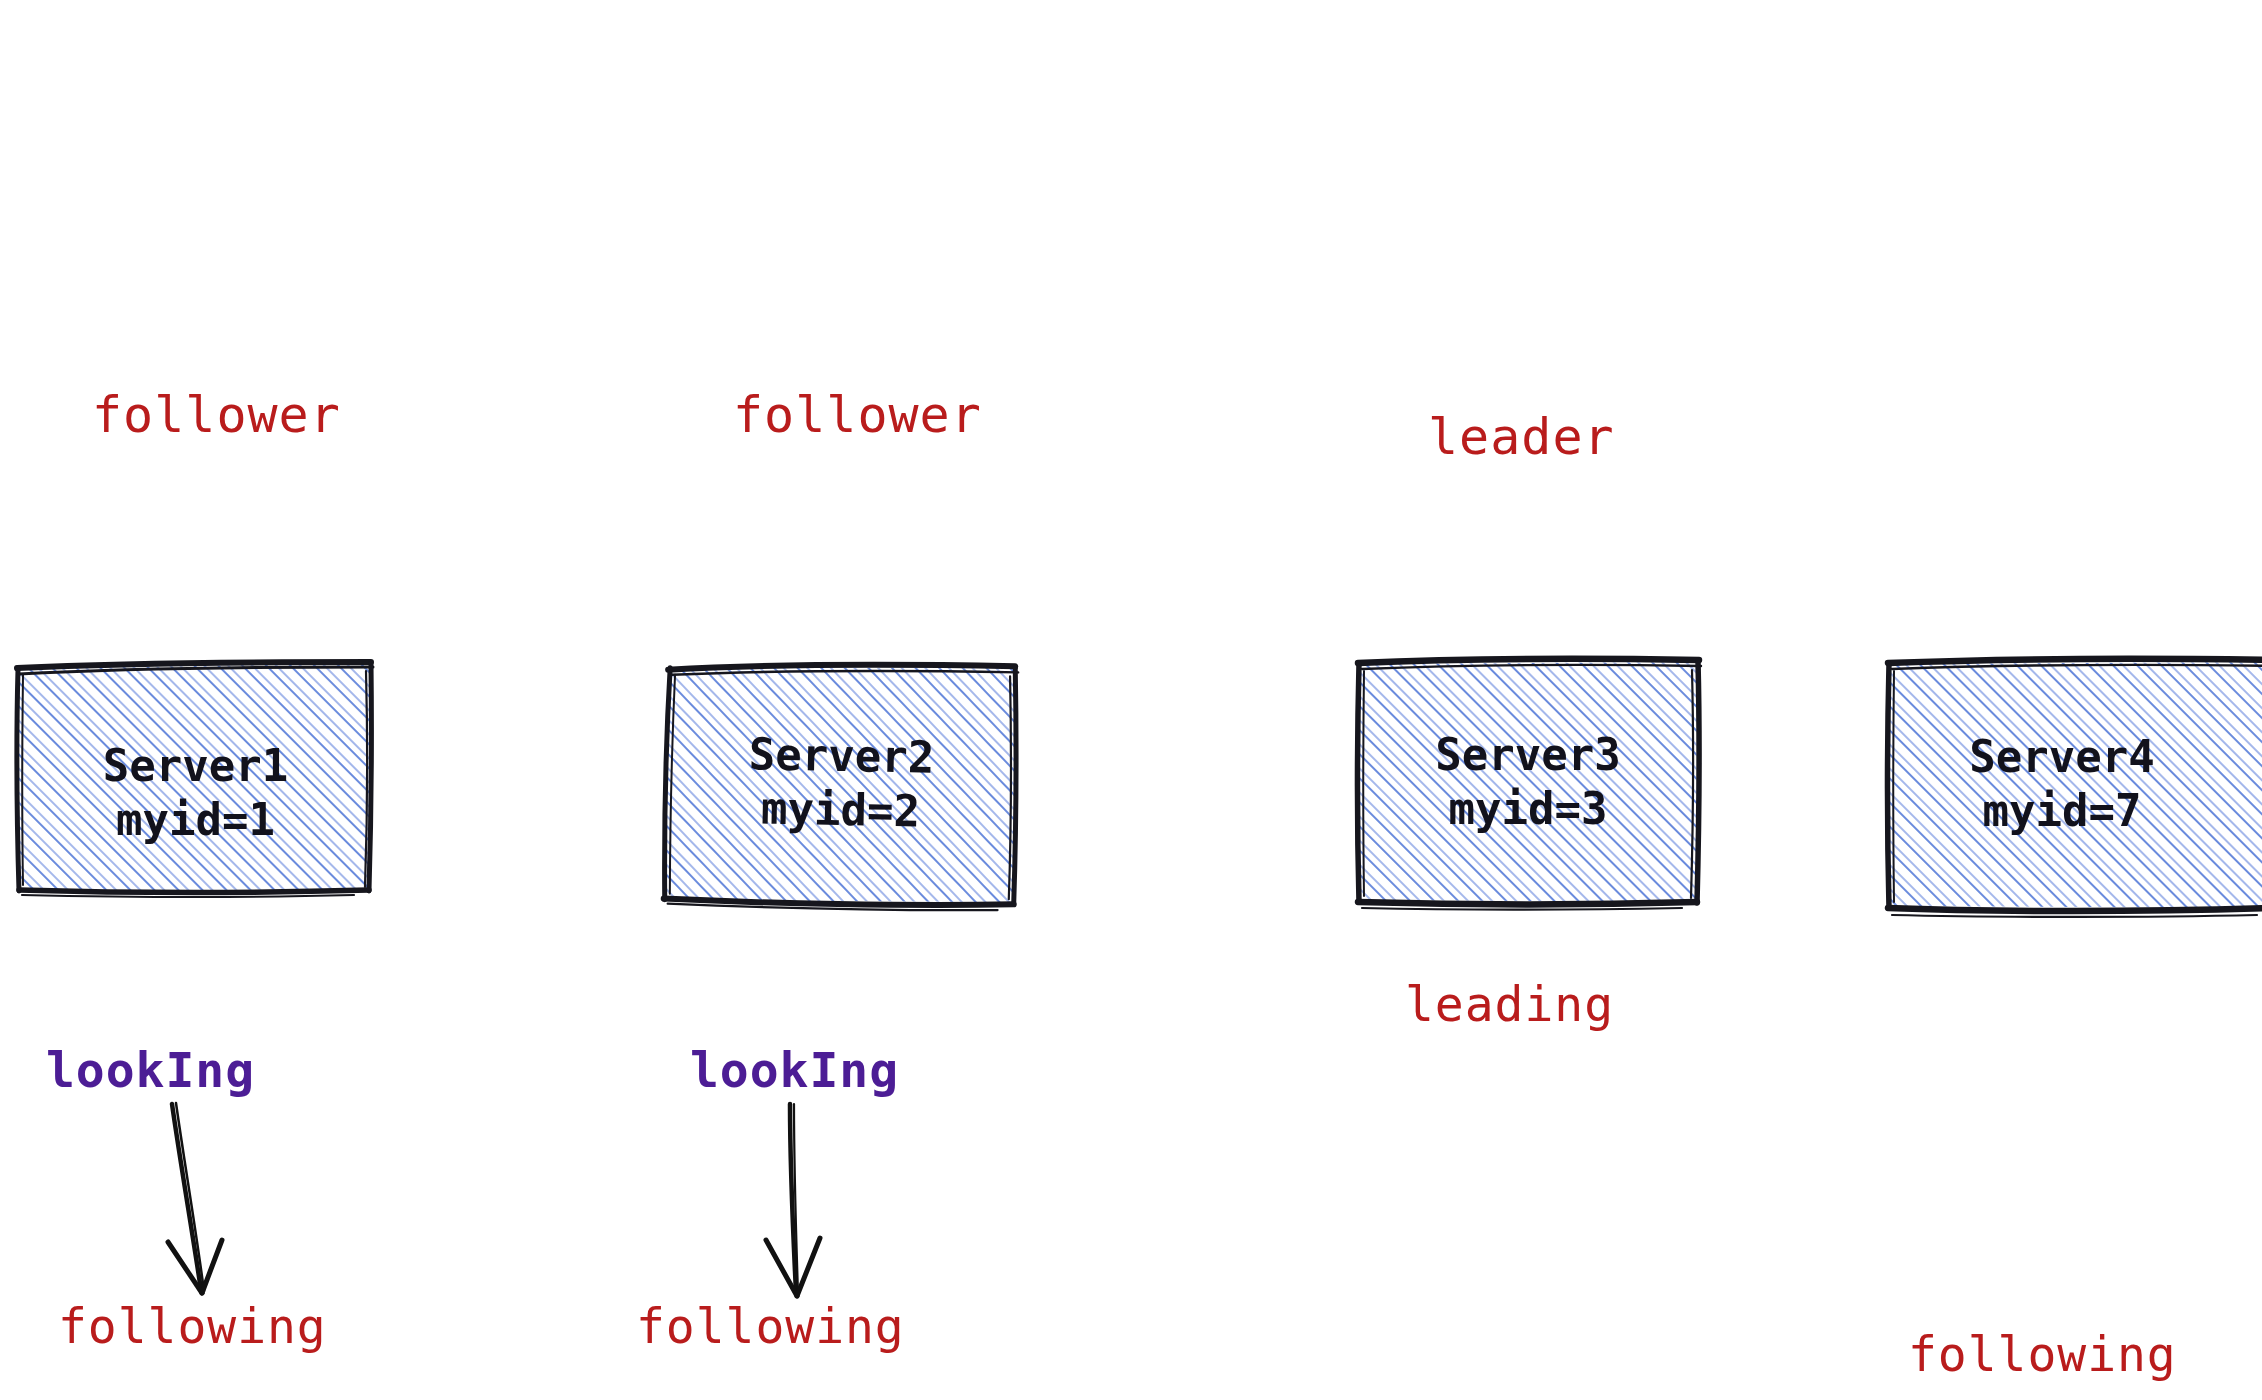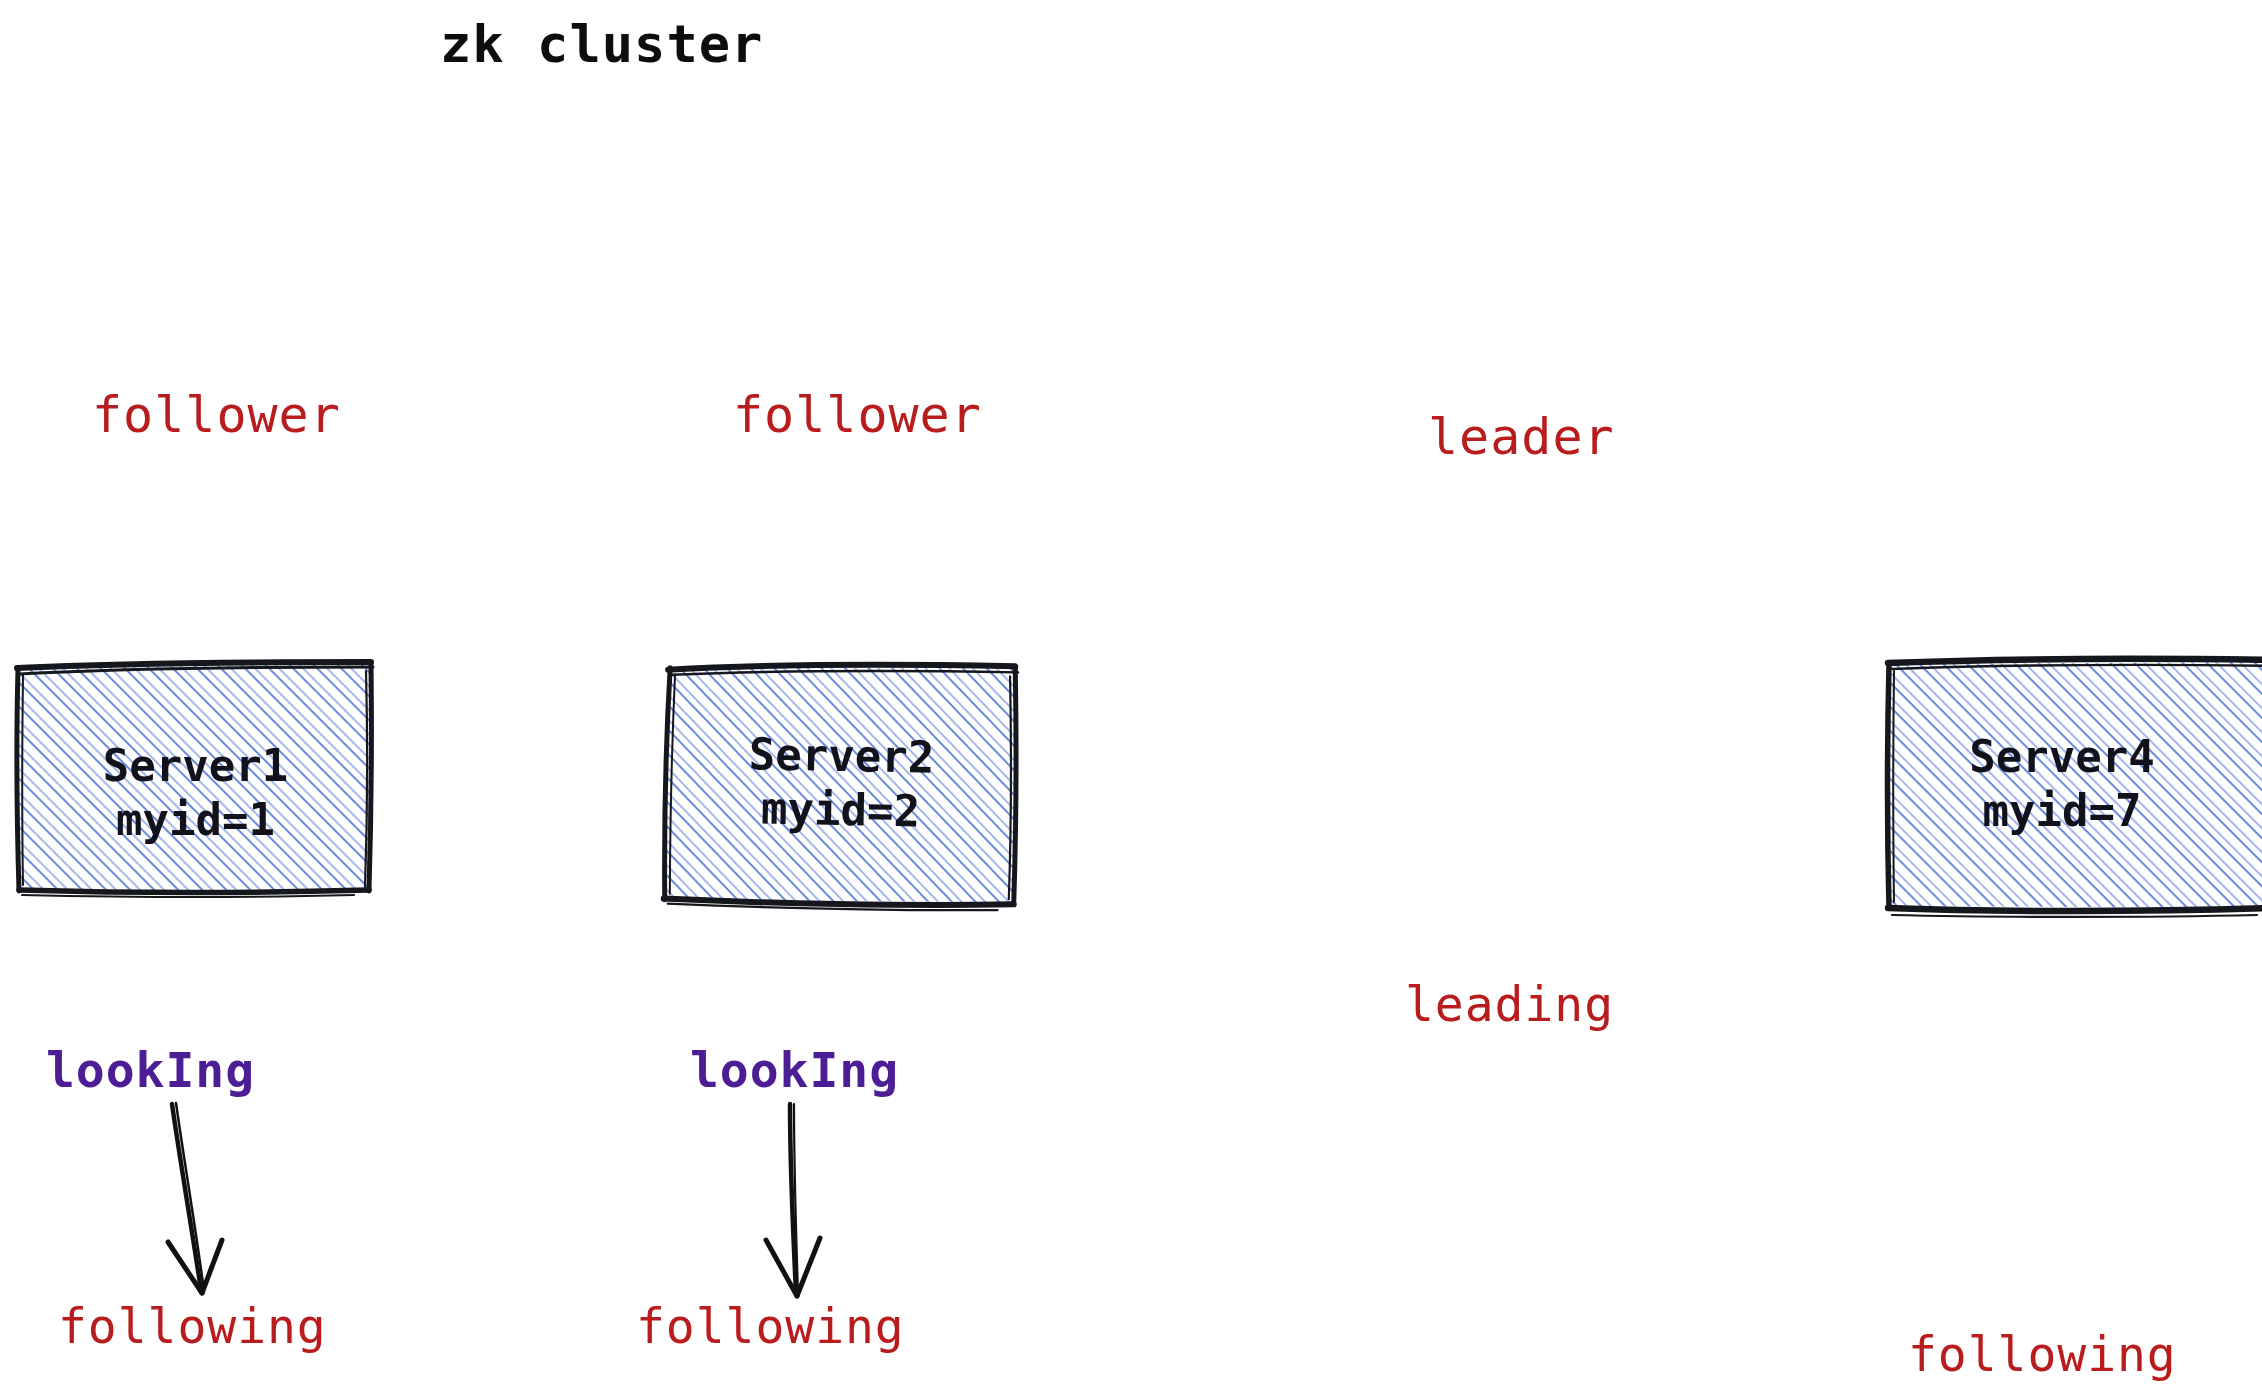--- a/index.html
+++ b/index.html
@@ -86,21 +86,20 @@
 
   <svg width="0" height="0" style="position:absolute">
     <defs>
       <pattern id="hatch" width="17" height="17" patternUnits="userSpaceOnUse" patternTransform="rotate(-45)">
         <line x1="0" y1="0" x2="0" y2="17" stroke="#6a8bdd" stroke-width="4"></line>
         <line x1="8" y1="0" x2="8" y2="17" stroke="#8ea6e6" stroke-width="1.6"></line>
       </pattern>
     </defs>
   </svg>
 
-  <div class="txt title" style="left:440px; top:18px;">zk cluster</div>
 
   <div class="txt role" style="left:92px; top:390px;">follower</div>
   <div class="txt role" style="left:733px; top:390px;">follower</div>
   <div class="txt role" style="left:1428px; top:412px;">leader</div>
 
   <div class="node" style="left:14px; top:655px; width:363px; height:245px;">
     <svg width="363" height="245" viewBox="0 0 363 245">
       <path d="M4,14 L358,8 L356,234 L6,236 Z" fill="url(#hatch)" stroke="none"></path>
       <path d="M3,13 C90,9 200,7 357,7" fill="none" stroke="#16161d" stroke-width="6" stroke-linecap="round"></path>
       <path d="M5,19 C100,14 230,12 359,12" fill="none" stroke="#16161d" stroke-width="3" stroke-linecap="round"></path>
@@ -122,20 +121,34 @@
       <path d="M353,9 C356,90 357,175 356,246" fill="none" stroke="#16161d" stroke-width="5" stroke-linecap="round"></path>
       <path d="M348,18 C351,96 352,178 351,241" fill="none" stroke="#16161d" stroke-width="2.2" stroke-linecap="round"></path>
       <path d="M356,246 C250,250 110,250 6,247" fill="none" stroke="#16161d" stroke-width="6" stroke-linecap="round"></path>
       <path d="M340,252 C230,255 100,254 10,252" fill="none" stroke="#16161d" stroke-width="2.2" stroke-linecap="round"></path>
       <path d="M8,16 C5,92 5,175 7,248" fill="none" stroke="#16161d" stroke-width="5" stroke-linecap="round"></path>
       <path d="M13,23 C11,98 11,175 12,242" fill="none" stroke="#16161d" stroke-width="2" stroke-linecap="round"></path>
     </svg>
     <div class="nodelabel" style="top:74px;"><span>Server2</span><br><span>myid=2</span></div>
   </div>
 
+  <div class="node" style="left:1352px; top:652px; width:352px; height:258px;">
+    <svg width="352" height="258" viewBox="0 0 352 258">
+      <path d="M8,12 L345,10 L344,250 L6,248 Z" fill="url(#hatch)" stroke="none"></path>
+      <path d="M6,11 C100,7 230,6 347,8" fill="none" stroke="#16161d" stroke-width="6.5" stroke-linecap="round"></path>
+      <path d="M10,17 C110,13 240,12 349,14" fill="none" stroke="#16161d" stroke-width="2.4" stroke-linecap="round"></path>
+      <path d="M346,9 C348,92 347,175 345,251" fill="none" stroke="#16161d" stroke-width="5.5" stroke-linecap="round"></path>
+      <path d="M340,18 C342,98 341,178 339,246" fill="none" stroke="#16161d" stroke-width="2.2" stroke-linecap="round"></path>
+      <path d="M345,250 C245,253 110,253 6,250" fill="none" stroke="#16161d" stroke-width="6.5" stroke-linecap="round"></path>
+      <path d="M330,256 C225,258 95,258 10,256" fill="none" stroke="#16161d" stroke-width="2.2" stroke-linecap="round"></path>
+      <path d="M7,12 C5,92 5,175 7,250" fill="none" stroke="#16161d" stroke-width="5.5" stroke-linecap="round"></path>
+      <path d="M12,19 C11,98 11,175 12,244" fill="none" stroke="#16161d" stroke-width="2" stroke-linecap="round"></path>
+    </svg>
+    <div class="nodelabel" style="top:76px;"><span>Server3</span><br><span>myid=3</span></div>
+  </div>
 
   <div class="node" style="left:1882px; top:652px; width:400px; height:268px;">
     <svg width="400" height="268" viewBox="0 0 400 268">
       <path d="M8,12 L392,10 L391,256 L6,254 Z" fill="url(#hatch)" stroke="none"></path>
       <path d="M6,11 C110,7 260,6 394,8" fill="none" stroke="#16161d" stroke-width="6.5" stroke-linecap="round"></path>
       <path d="M10,17 C120,13 270,12 396,14" fill="none" stroke="#16161d" stroke-width="2.4" stroke-linecap="round"></path>
       <path d="M393,9 C395,92 394,178 392,257" fill="none" stroke="#16161d" stroke-width="5.5" stroke-linecap="round"></path>
       <path d="M392,256 C265,260 110,260 6,256" fill="none" stroke="#16161d" stroke-width="6.5" stroke-linecap="round"></path>
       <path d="M375,263 C245,266 95,265 10,263" fill="none" stroke="#16161d" stroke-width="2.2" stroke-linecap="round"></path>
       <path d="M7,12 C5,95 5,178 7,256" fill="none" stroke="#16161d" stroke-width="5.5" stroke-linecap="round"></path>

